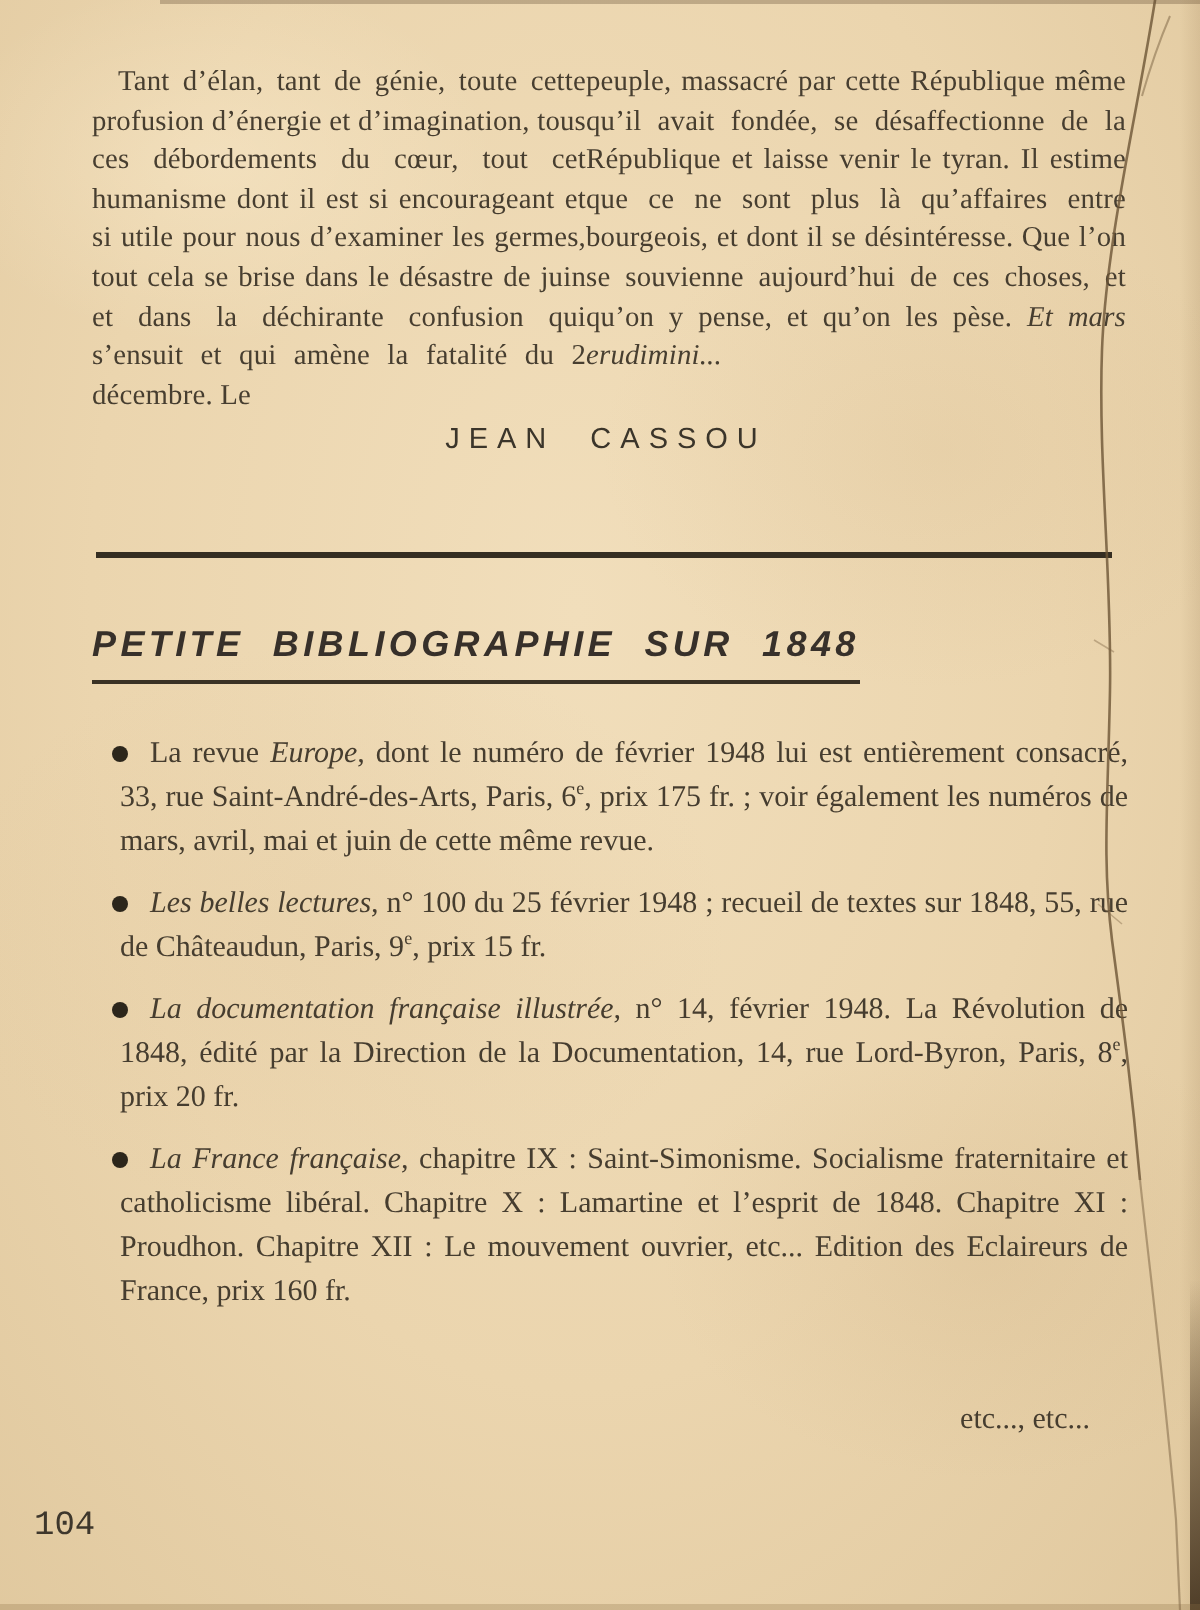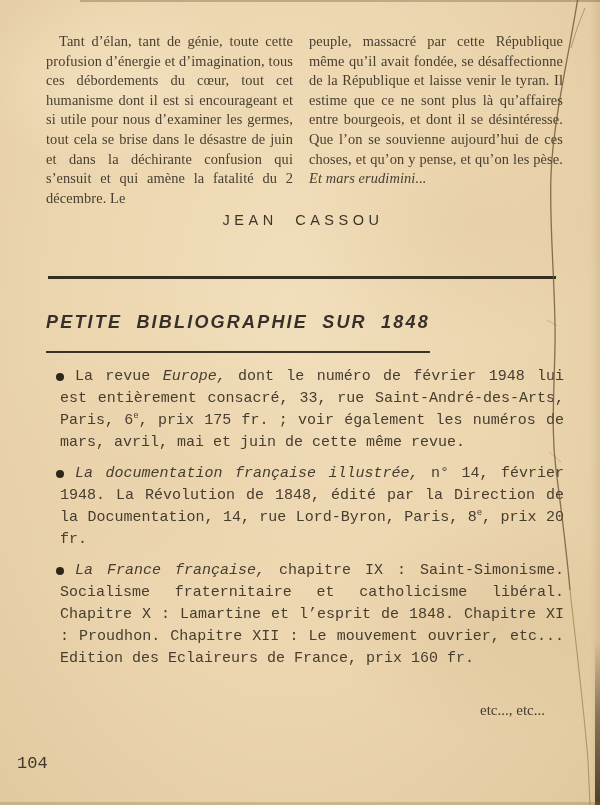--- a/index.html
+++ b/index.html
@@ -12,21 +12,21 @@
     background:
       radial-gradient(ellipse 200px 130px at 18% 10%, rgba(255,242,214,.35), rgba(255,242,214,0) 70%),
       radial-gradient(ellipse 240px 170px at 78% 28%, rgba(208,178,132,.18), rgba(208,178,132,0) 70%),
       radial-gradient(ellipse 280px 210px at 28% 58%, rgba(214,184,138,.15), rgba(214,184,138,0) 70%),
       radial-gradient(ellipse 230px 160px at 82% 78%, rgba(203,172,126,.22), rgba(203,172,126,0) 70%),
       radial-gradient(ellipse at 48% 38%, #f1debb 0%, #ebd5ae 55%, #e0c89e 100%);
   }
   
   .columns{
     position:absolute;top:32px;left:46px;width:517px;
-    display:flex;gap:16px;
+    display:flex;
   }
   .col{
     margin:0;
     font-size:14.4px;line-height:19.6px;
     text-align:justify;
     letter-spacing:.1px;
     color:#473e30;
   }
   .col.left{width:247px;flex:none;}
   .col.left{text-indent:13px;}
@@ -57,33 +57,32 @@
   }
   
   .heading{
     position:absolute;top:312px;left:46px;margin:0;
     font-family:"Liberation Sans", sans-serif;
     font-style:italic;font-weight:bold;
     font-size:18px;
     letter-spacing:2.2px;word-spacing:7px;
     color:#37302а;
     color:#37302a;
-    padding-bottom:18px;
+    padding-bottom:7px;
     border-bottom:2px solid #3a3225;
     display:inline-block;
   }
   .bib{position:absolute;top:366px;left:46px;right:36px;}
   .bib-item{
     position:relative;
     padding-left:14px;
     font-size:15px;line-height:22px;
     text-align:justify;
     text-indent:15px;
     color:#463d2f;
-    font-family:Liberation Mono, monospace;
   }
   .bib-item + .bib-item{margin-top:9px;}
   .bullet{
     position:absolute;left:10px;top:7px;
     width:8px;height:8px;border-radius:50%;
     background:#2c261b;
   }
   .etc{
     position:absolute;top:702px;right:55px;
     font-size:15px;color:#463d2f;
@@ -125,20 +124,21 @@
 
   <div class="author">JEAN CASSOU</div>
 
 
   <div class="rule"></div>
 
   <h2 class="heading">PETITE BIBLIOGRAPHIE SUR 1848</h2>
 
   <div class="bib" id="bib-list">
       <div class="bib-item"><span class="bullet"></span><span>La revue </span><span class="it">Europe,</span><span> dont le numéro de février 1948 lui est entièrement consacré, 33, rue Saint-André-des-Arts, Paris, 6</span><span class="sup">e</span><span>, prix 175 fr. ; voir également les numéros de mars, avril, mai et juin de cette même revue.</span></div>
+      <div class="bib-item"><span class="bullet"></span><span class="it">Les belles lectures,</span><span> n° 100 du 25 février 1948 ; recueil de textes sur 1848, 55, rue de Châteaudun, Paris, 9</span><span class="sup">e</span><span>, prix 15 fr.</span></div>
       <div class="bib-item"><span class="bullet"></span><span class="it">La documentation française illustrée,</span><span> n° 14, février 1948. La Révolution de 1848, édité par la Direction de la Documentation, 14, rue Lord-Byron, Paris, 8</span><span class="sup">e</span><span>, prix 20 fr.</span></div>
       <div class="bib-item"><span class="bullet"></span><span class="it">La France française,</span><span> chapitre IX : Saint-Simonisme. Socialisme fraternitaire et catholicisme libéral. Chapitre X : Lamartine et l’esprit de 1848. Chapitre XI : Proudhon. Chapitre XII : Le mouvement ouvrier, etc... Edition des Eclaireurs de France, prix 160 fr.</span></div>
     </div>
 
   <div class="etc">etc..., etc...</div>
 
   <div class="pagenum">104</div>
 
   <svg class="crease" viewBox="0 0 600 805" xmlns="http://www.w3.org/2000/svg">
     <path d="M578,-3 C570,50 553,120 551,175 C549,230 556,290 555,345 C554,400 551,430 556,470 C562,515 566,545 570,590" stroke="#6d5536" stroke-width="1.3" fill="none" opacity="0.8"></path>

